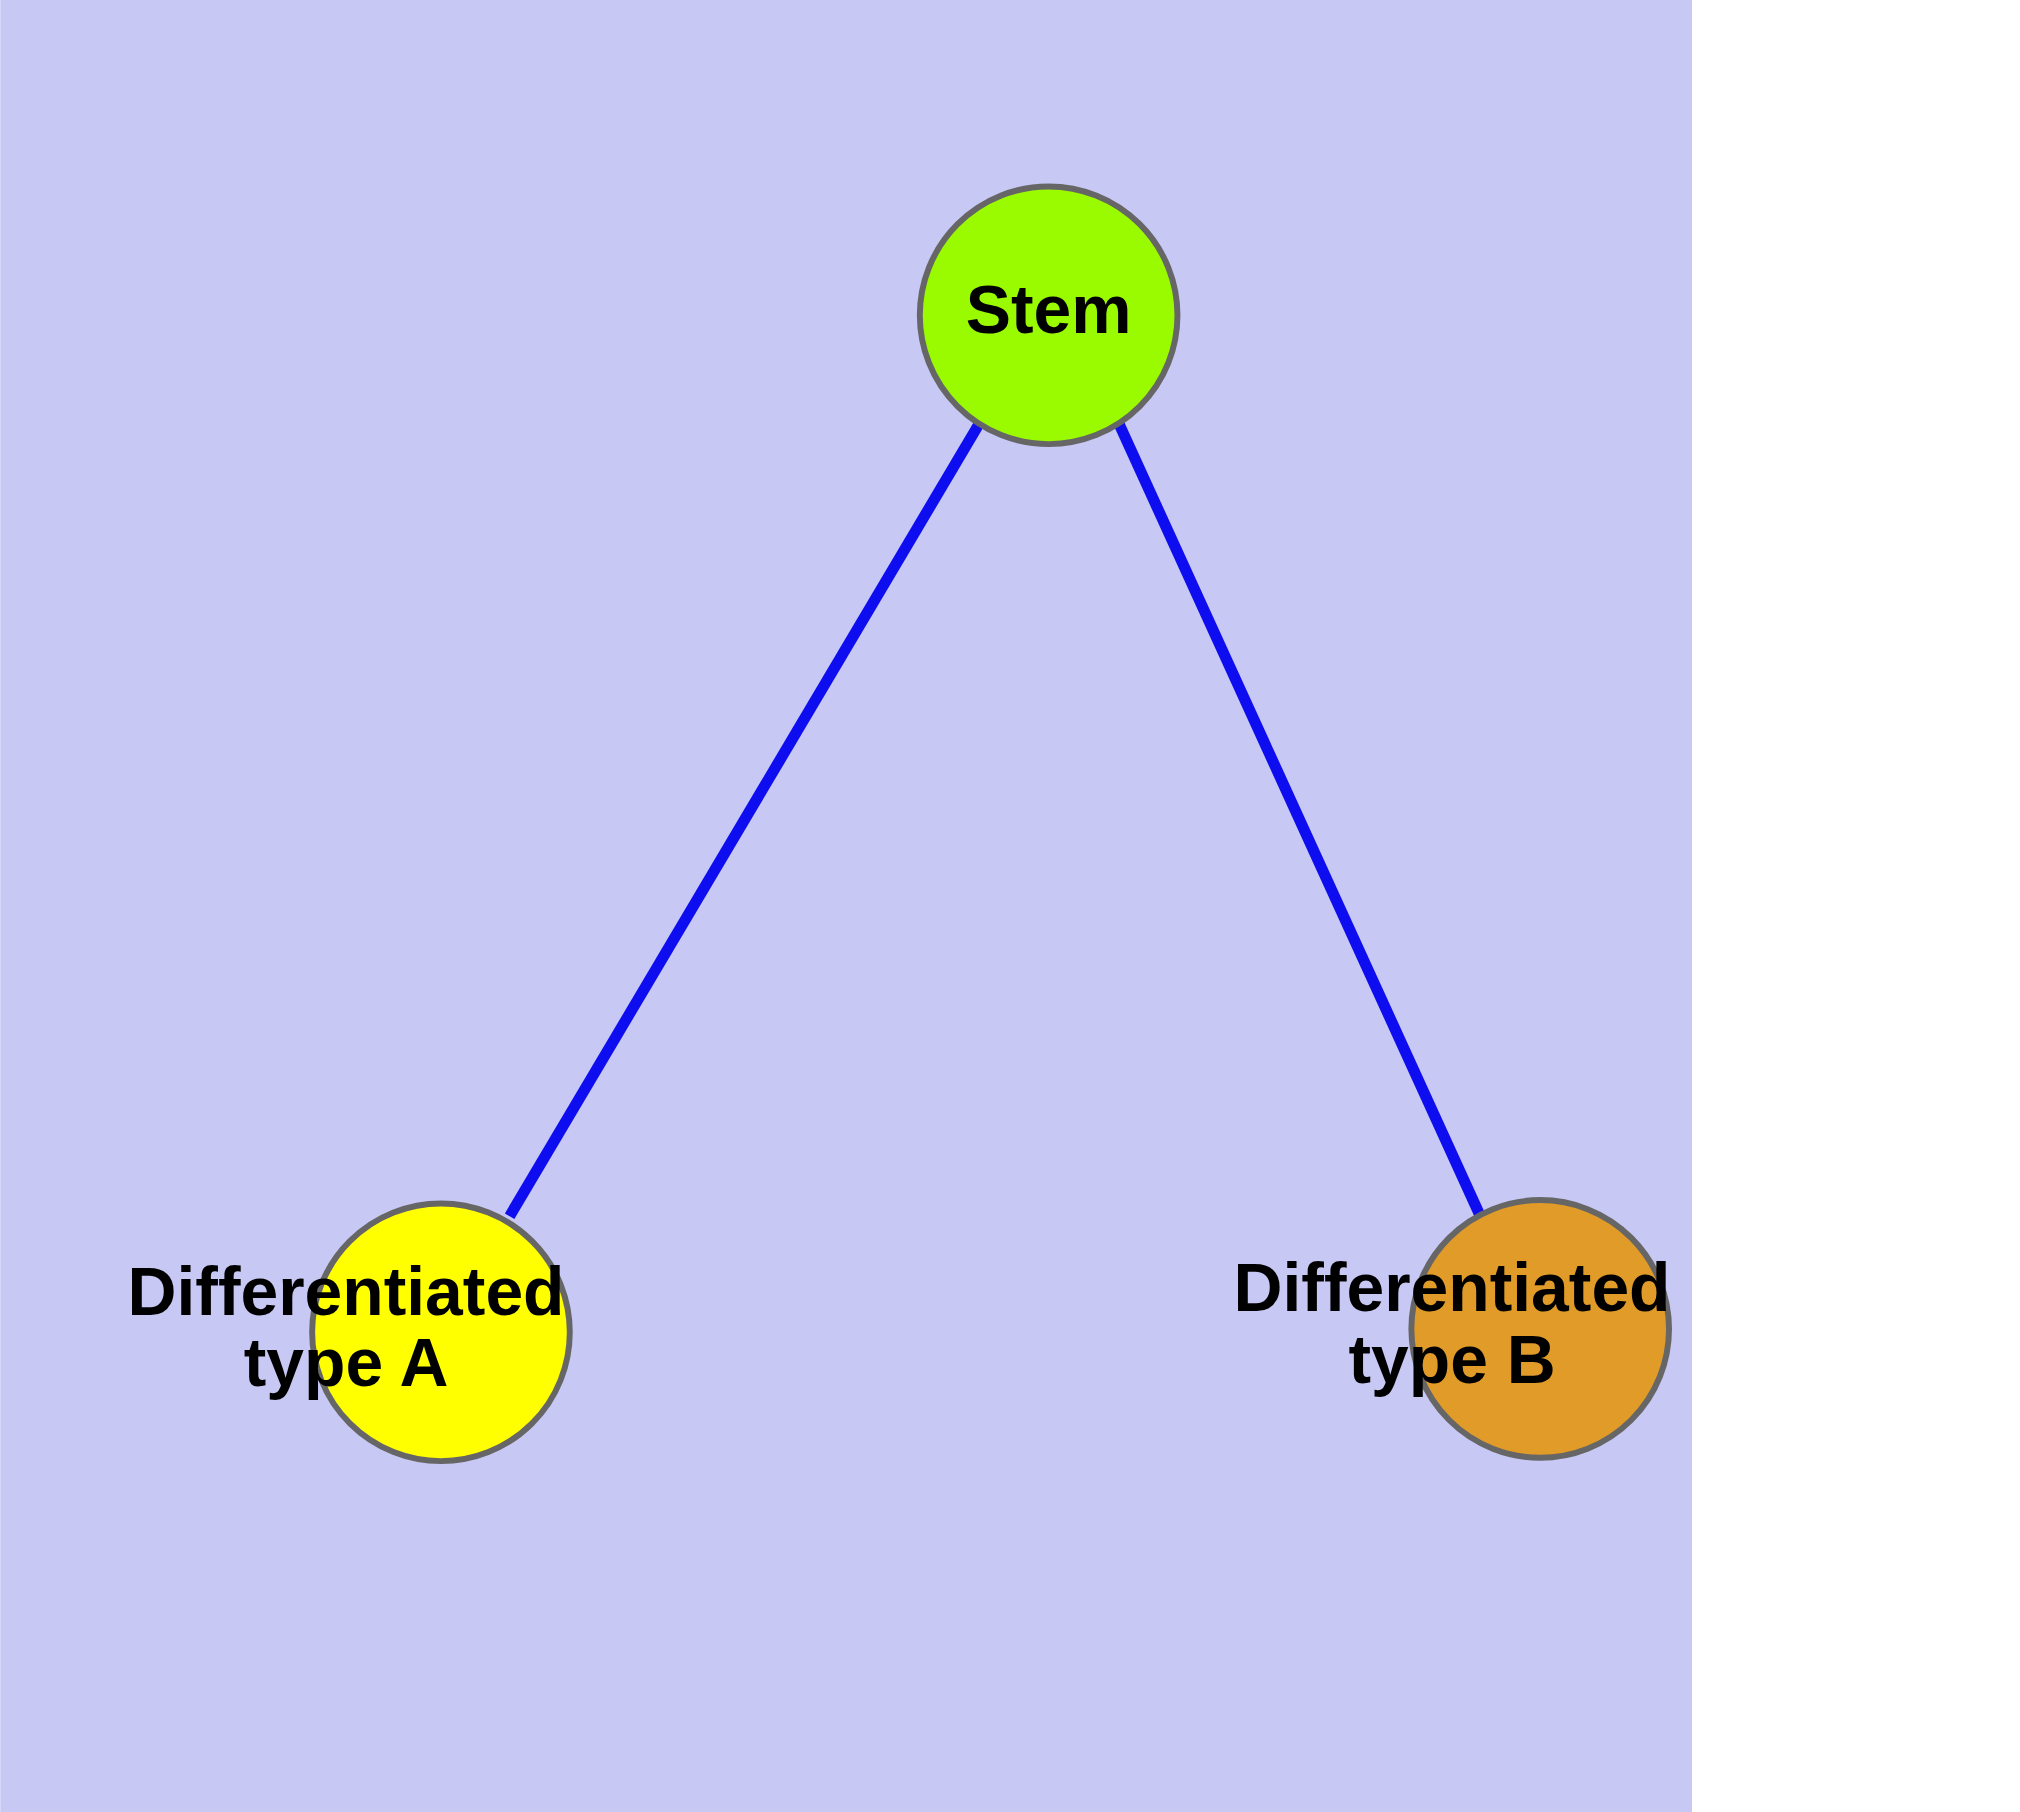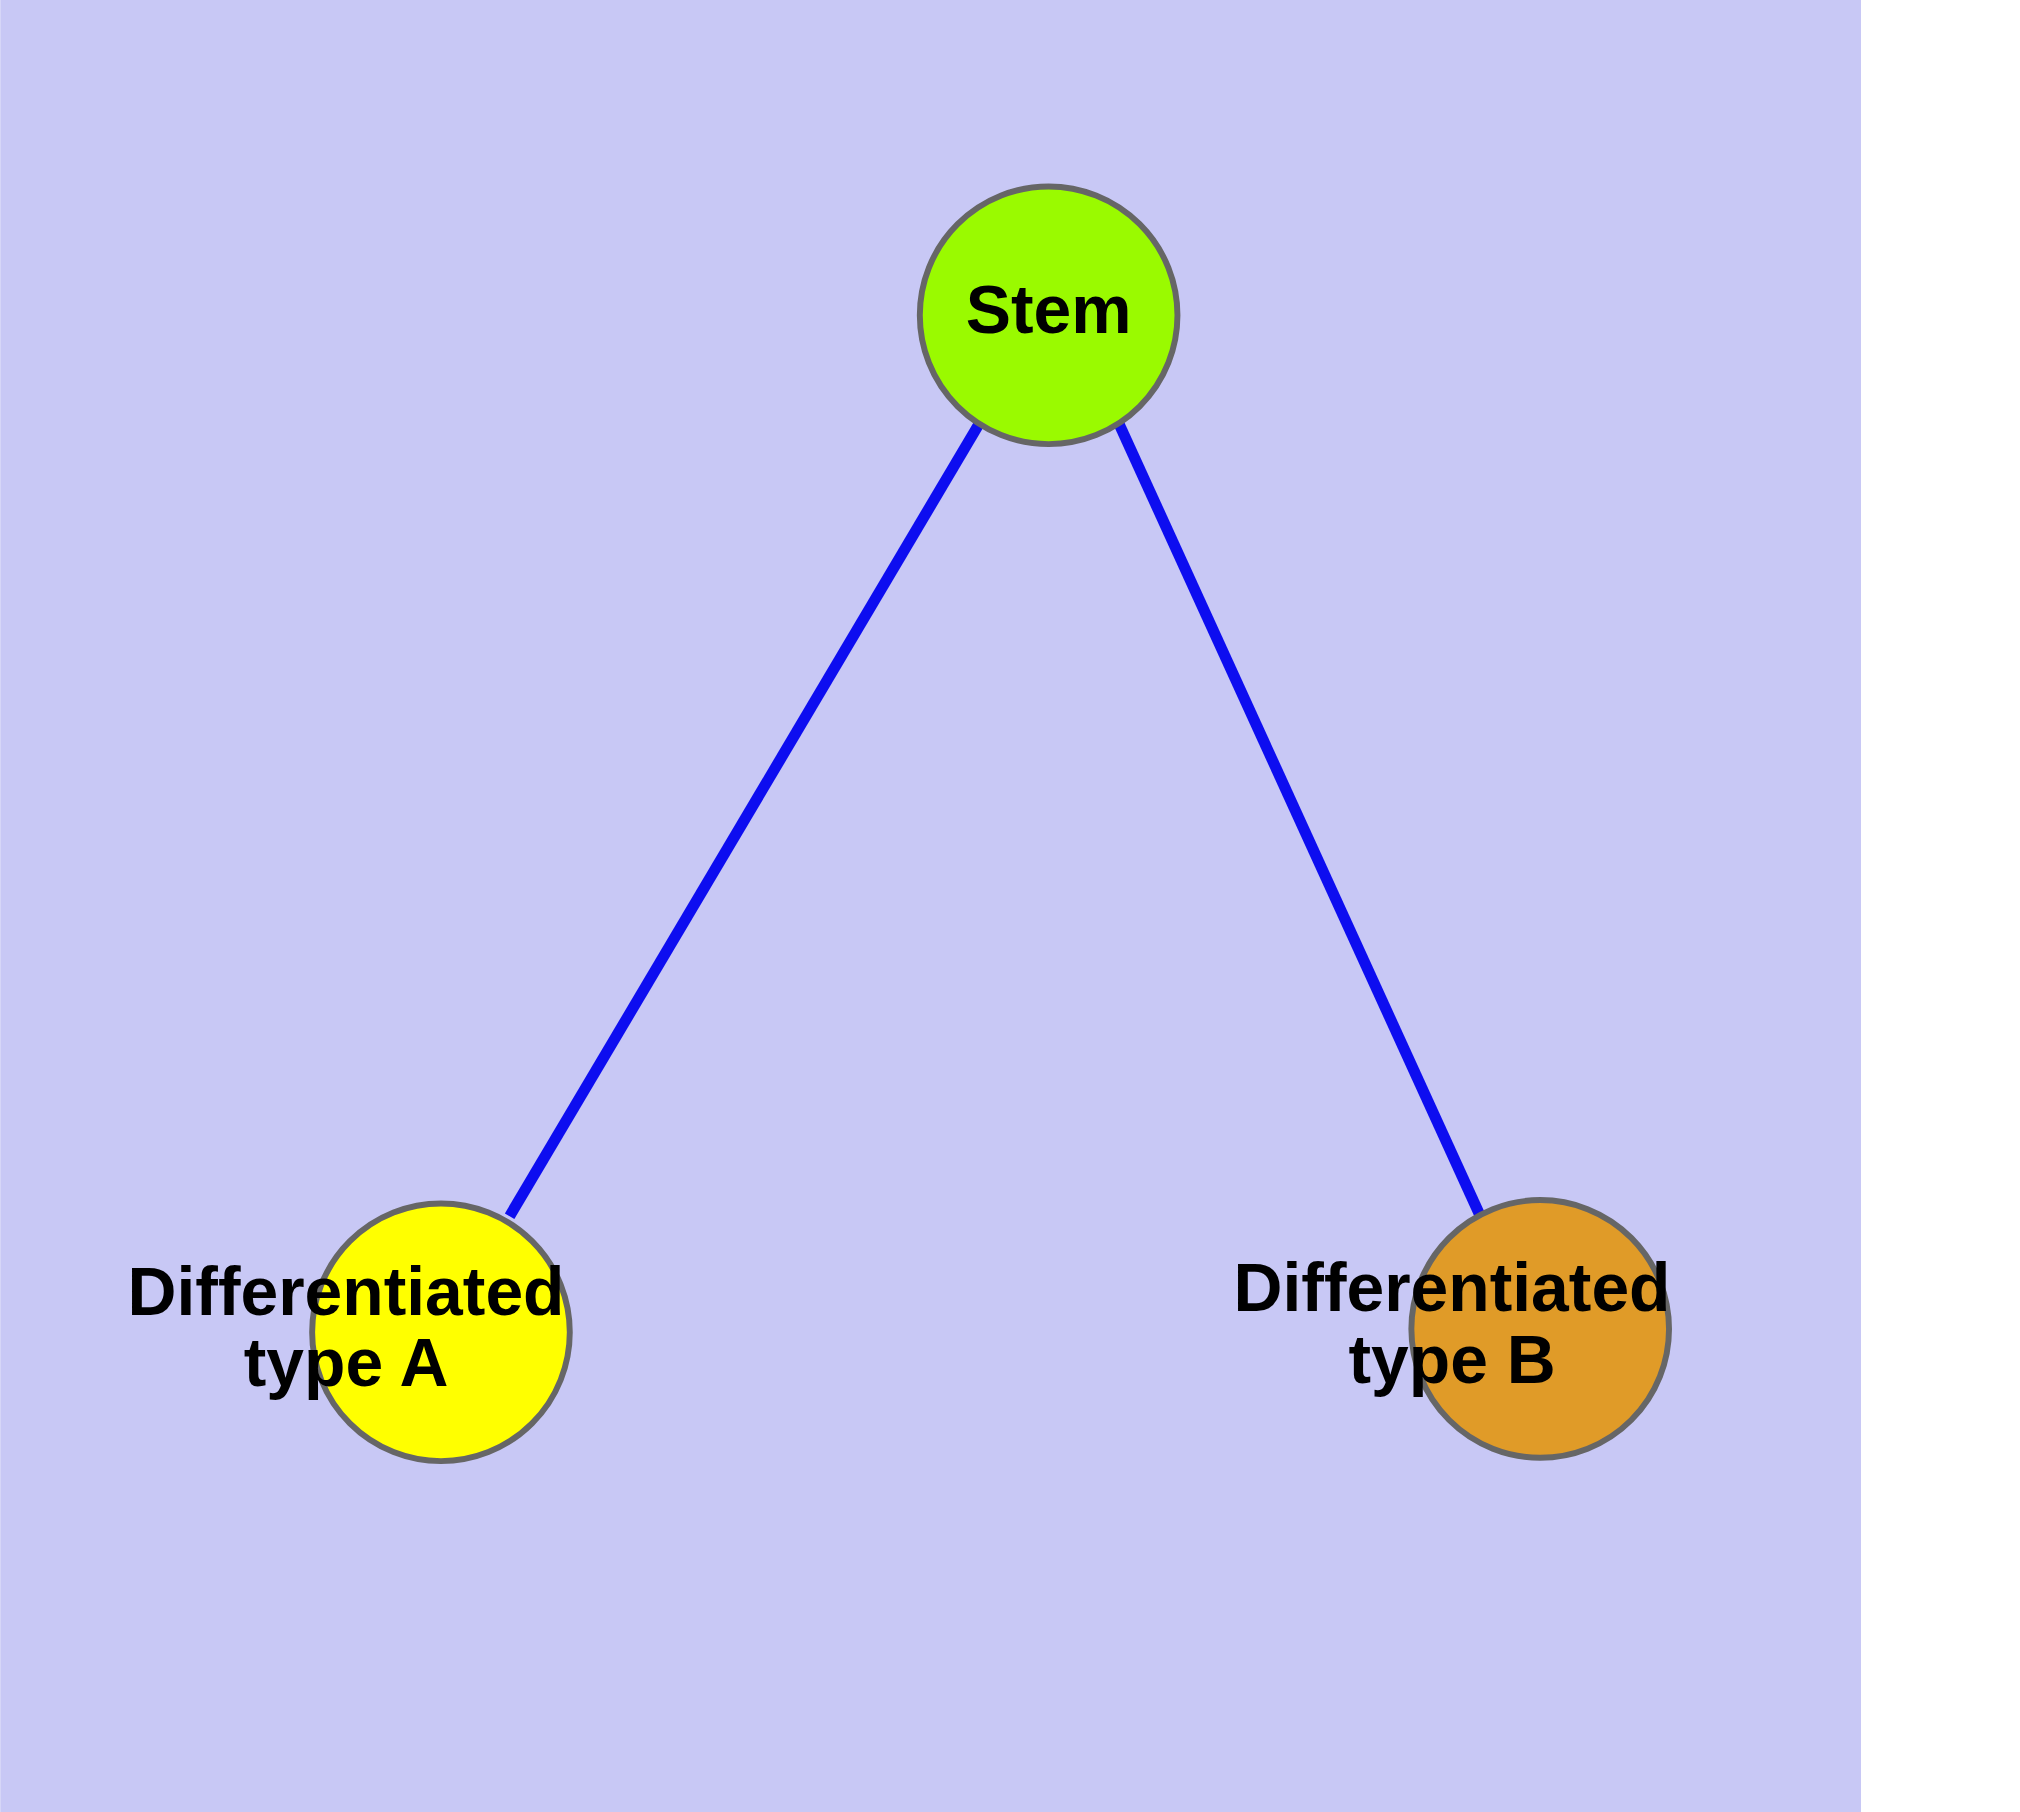--- a/index.html
+++ b/index.html
@@ -27,21 +27,21 @@
     font-family: "Liberation Sans", "DejaVu Sans", sans-serif;
     font-weight: bold;
     fill: #000000;
     text-anchor: middle;
     dominant-baseline: middle;
   }
 </style>
 </head>
 <body>
 
-<div id="canvas" style="width: 1861px; height: 1812px;">
+<div id="canvas" style="width: 1692px; height: 1812px;">
   <svg id="graph-svg" viewBox="0 0 2384 2138" preserveAspectRatio="xMidYMid meet" xmlns="http://www.w3.org/2000/svg" style="width: 2021px; height: 1812px;">
 
     <rect id="bg-rect" x="0" y="0" width="2384" height="2138" fill="#C8C8F5"></rect>
 
     <g id="edges-layer">
         <line x1="1155" y1="500" x2="601" y2="1435" stroke="#0D0DF0" stroke-width="13" stroke-linecap="butt"></line>
         <line x1="1320" y1="500" x2="1745" y2="1432" stroke="#0D0DF0" stroke-width="13" stroke-linecap="butt"></line>
       </g>
     <g id="nodes-layer">
         <circle cx="1237" cy="372" r="152" fill="#9AFA00" stroke="#666666" stroke-width="7"></circle>

